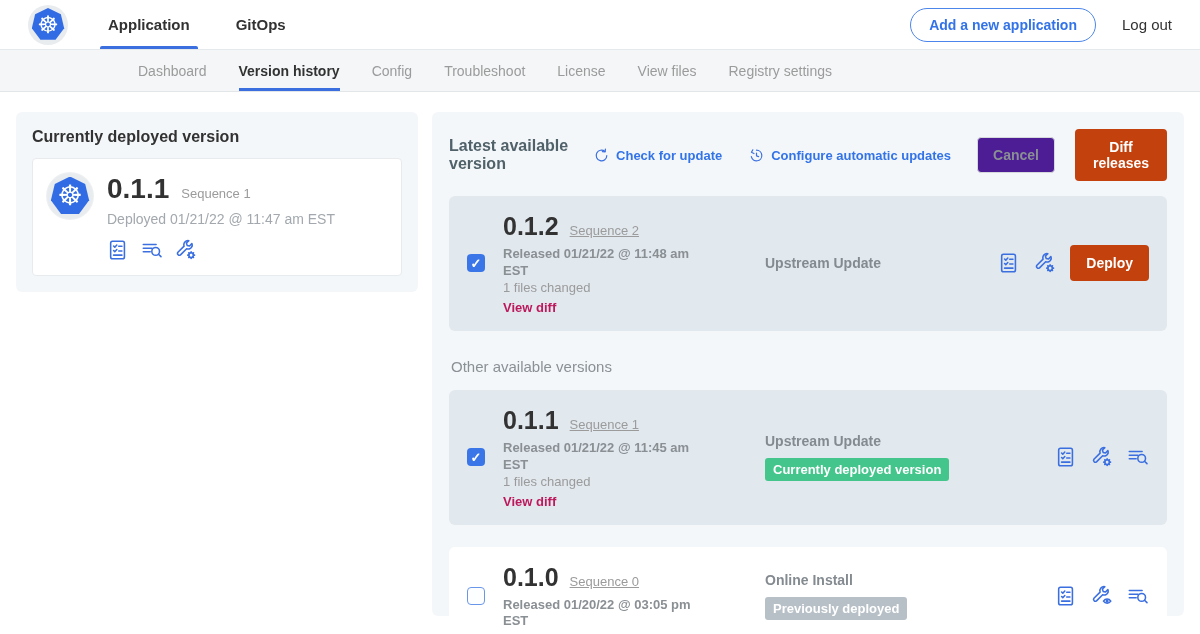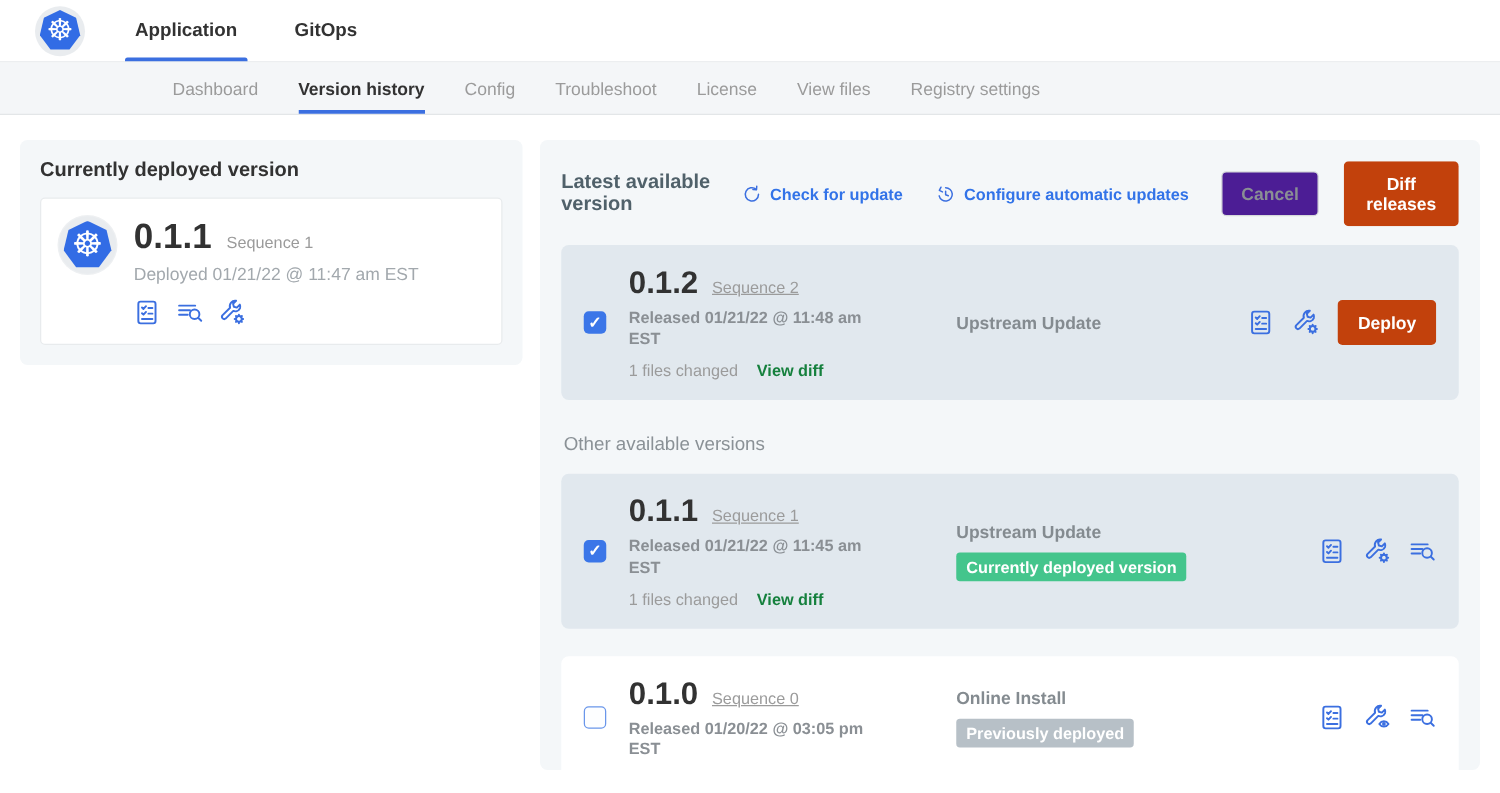--- a/index.html
+++ b/index.html
@@ -71,23 +71,23 @@
   .checkbox { width:18px; height:18px; border-radius:4px; flex:none; cursor:pointer;
     display:flex; align-items:center; justify-content:center; }
   .checkbox.checked { background:#3b76e8; }
   .checkbox.checked::after { content:"✓"; color:#fff; font-size:13px; font-weight:700; }
   .checkbox.unchecked { background:#fdfeff; border:1.5px solid #6a96ea; }
   .vinfo { margin-left:18px; width:212px; flex:none; }
   .vline { display:flex; align-items:baseline; gap:11px; }
   .vnum { font-size:25px; font-weight:700; color:#323232; }
   .vseq { font-size:13px; color:#9b9b9b;text-decoration:underline; }
   .vreleased { margin-top:5px; font-size:13px; font-weight:700; color:#8a8f94; max-width:192px; line-height:1.3; }
-  .vfiles { margin-top:9px; display:flex; gap:15px; font-size:13px; }
+  .vfiles { display:flex; gap:5px; font-size:13px;flex-direction:column; }
   .vfiles .fc { color:#9b9b9b; }
-  .vfiles .vd { color:#15803d; font-weight:700; cursor:pointer; }
+  .vfiles .vd { color:#be185d; font-weight:700; cursor:pointer; }
   .vmid { flex:1; margin-left:50px; }
   .vsource { font-size:14px; font-weight:700; color:#848b90; }
   .badge { display:inline-block; margin-top:9px; border-radius:3px; padding:4px 8px;
     color:#fff; font-size:13px; font-weight:700; }
   .badge-green { background:#44c58c; }
   .badge-gray { background:#b7c0c7; }
   .vactions { display:flex; align-items:center; gap:14px; margin-left:12px; }
   .vactions .btn { margin-left:0; }
   .other-title { margin-top:27px; margin-left:2px; font-size:15px; color:#8a9196; }
 </style>
@@ -148,20 +148,24 @@
           <span>☸</span>
         </div>
     </div>
   </div>
   <div class="top-tab active">
       <span>Application</span>
     </div>
   <div class="top-tab">
       <span>GitOps</span>
     </div>
+  <div class="top-right">
+    <button class="btn-pill">Add a new application</button>
+    <span class="logout">Log out</span>
+  </div>
 </header>
 
 <nav class="subnav">
   <div class="subnav-item">Dashboard</div>
   <div class="subnav-item active">Version history</div>
   <div class="subnav-item">Config</div>
   <div class="subnav-item">Troubleshoot</div>
   <div class="subnav-item">License</div>
   <div class="subnav-item">View files</div>
   <div class="subnav-item">Registry settings</div>

